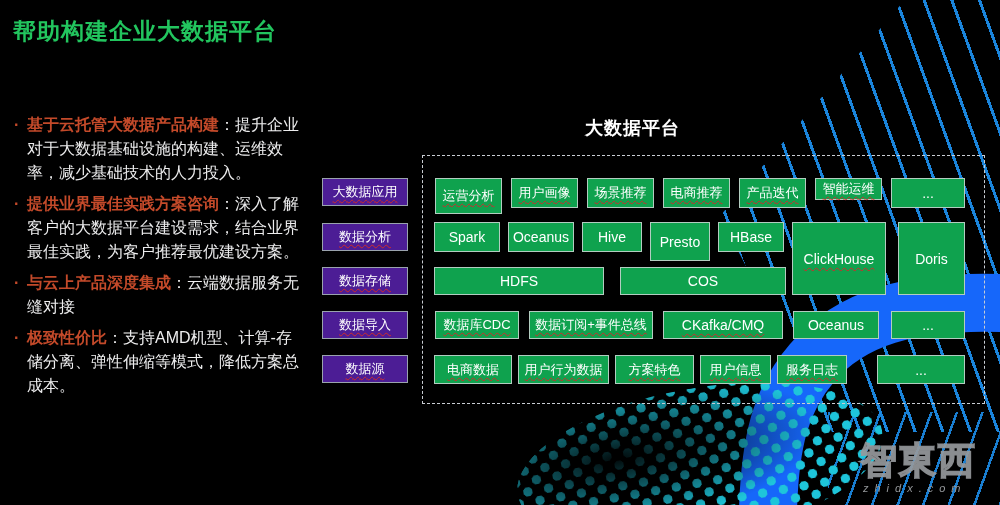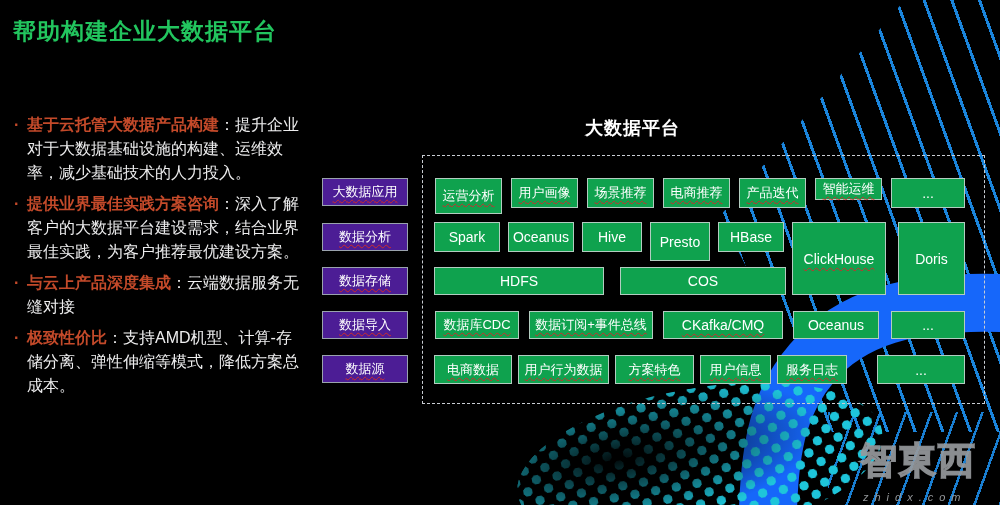--- a/index.html
+++ b/index.html
@@ -68,21 +68,21 @@
   .sp{ 
     text-decoration-line:underline;text-decoration-style:wavy;
     text-decoration-color:#CC2B2B;text-decoration-thickness:1px;text-underline-offset:3px;
   }
   
   .watermark{position:absolute;left:860px;top:442px;width:140px;z-index:7;}
   .wm-logo{
     font-size:37px;font-weight:bold;letter-spacing:2px;line-height:1;
     color:rgba(150,153,156,0.2);-webkit-text-stroke:1.5px rgba(150,153,156,0.9);
   }
-  .wm-domain{margin-top:12px;padding-left:3px;font-size:11px;font-style:italic;
+  .wm-domain{margin-top:3px;padding-left:3px;font-size:11px;font-style:italic;
     letter-spacing:6px;color:#95989B;}
 </style>
 </head>
 <body>
 
 <div class="slide">
 
   <div class="stripes stripes-top"></div>
   <div class="stripes stripes-bottom"></div>
   <svg class="ribbon" width="310" height="257" viewBox="0 0 310 257">

